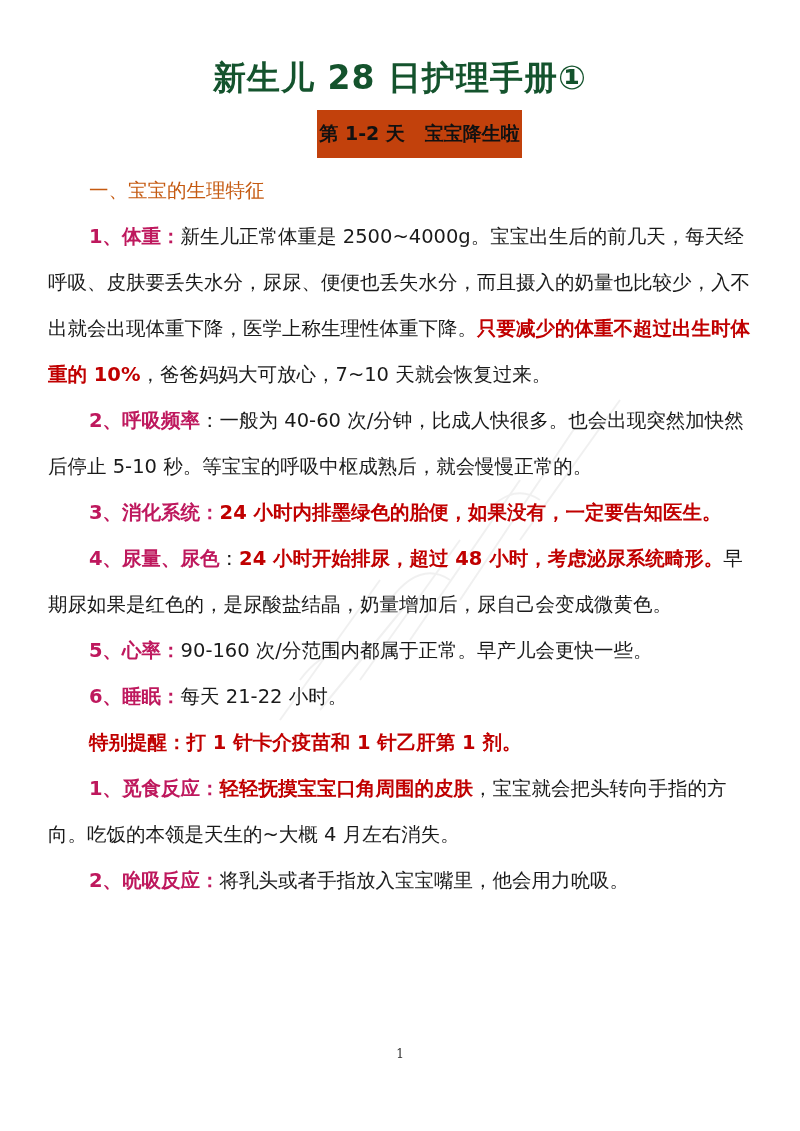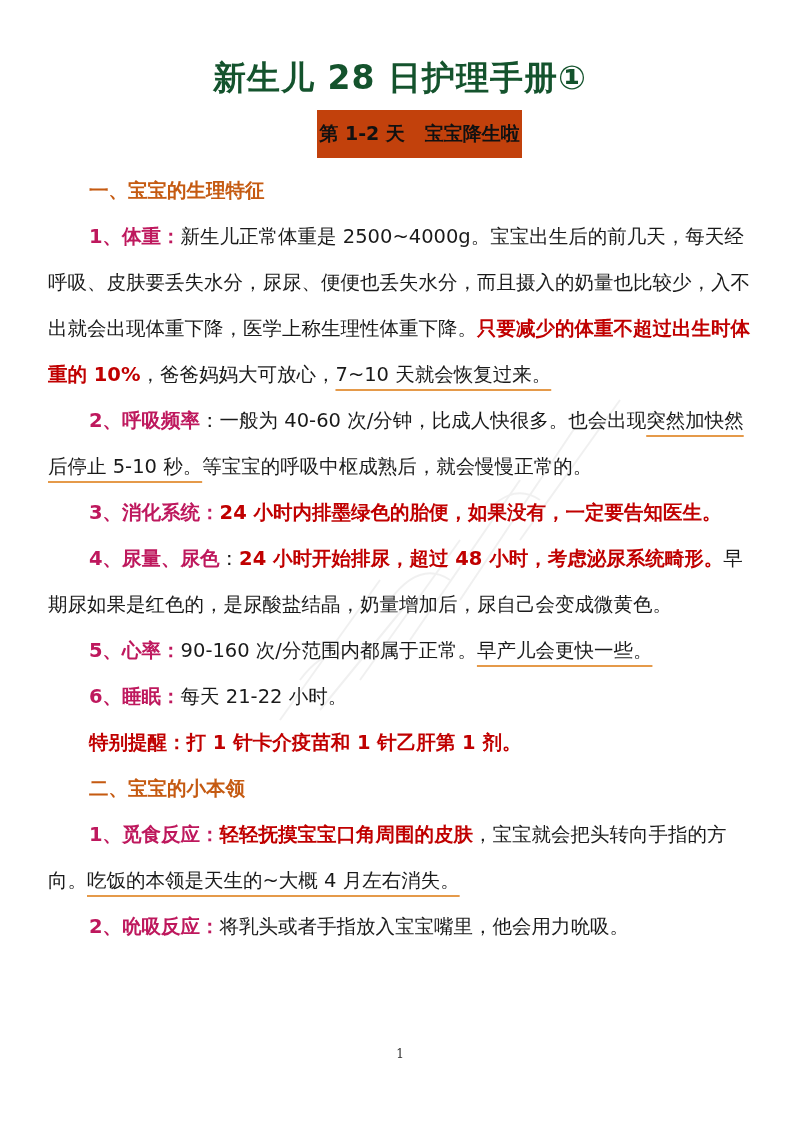--- a/index.html
+++ b/index.html
@@ -7,24 +7,24 @@
            font-family: "DejaVu Sans", "Liberation Sans", sans-serif; color: #1a1a1a; }
     .page { position: absolute; left: 0; top: 0; width: 800px; height: 1131px; }
     .title { position: absolute; left: 0; right: 0; top: 56px; text-align: center;
              font-size: 33px; font-weight: bold; color: #14532d; letter-spacing: 1px; }
     .subtitle { position: absolute; left: 317px; top: 110px; width: 205px; height: 48px;
                 background: #c2410c; font-size: 19px; font-weight: bold; color: #111;
                 display: flex; align-items: center; justify-content: center; white-space: pre; }
     .body { position: absolute; left: 48px; top: 168px; width: 706px; font-size: 19.5px;
             line-height: 46px; }
     .para { margin: 0; text-indent: 41px; }
-    .heading { color: #c55a11; font-weight: bold; }
+    .heading { color: #c55a11; font-weight: normal; }
     .label { color: #be185d; font-weight: bold; }
     .red { color: #c00000; font-weight: bold; }
-    .ul { text-decoration: underline; text-decoration-color: #e59a4a;
+    .ul { text-decoration-color: #e59a4a;
           text-decoration-thickness: 2px; text-underline-offset: 8px; }
     .pagenum { position: absolute; left: 0; right: 0; top: 1047px; text-align: center;
                font-family: "DejaVu Serif", serif; font-size: 12px; color: #333; }
     .watermark { position: absolute; left: 260px; top: 380px; width: 380px; height: 360px;
                  pointer-events: none; opacity: 0.12; }
   </style>
 </head>
 <body>
 
 <div class="page">
@@ -52,23 +52,20 @@
     <p class="para"><span class="label">3、消化系统：</span><span class="red">24 小时内排墨绿色的胎便，如果没有，一定要告知医生。</span></p>
 
     <p class="para"><span class="label">4、尿量、尿色</span><span>：</span><span class="red">24 小时开始排尿，超过 48 小时，考虑泌尿系统畸形。</span><span>早期尿如果是红色的，是尿酸盐结晶，奶量增加后，尿自己会变成微黄色。</span></p>
 
     <p class="para"><span class="label">5、心率：</span><span>90-160 次/分范围内都属于正常。</span><span class="ul">早产儿会更快一些。</span></p>
 
     <p class="para"><span class="label">6、睡眠：</span><span>每天 21-22 小时。</span></p>
 
     <p class="para"><span class="red">特别提醒：打 1 针卡介疫苗和 1 针乙肝第 1 剂。</span></p>
 
-    <p class="para">
-      <span class="heading">二、宝宝的小本领</span>
-    </p>
 
     <p class="para"><span class="label">1、觅食反应：</span><span class="red">轻轻抚摸宝宝口角周围的皮肤</span><span>，宝宝就会把头转向手指的方向。</span><span class="ul">吃饭的本领是天生的~大概 4 月左右消失。</span></p>
 
     <p class="para"><span class="label">2、吮吸反应：</span><span>将乳头或者手指放入宝宝嘴里，他会用力吮吸。</span></p>
 
 
   </div>
 
   <div class="pagenum">1</div>
 </div>

